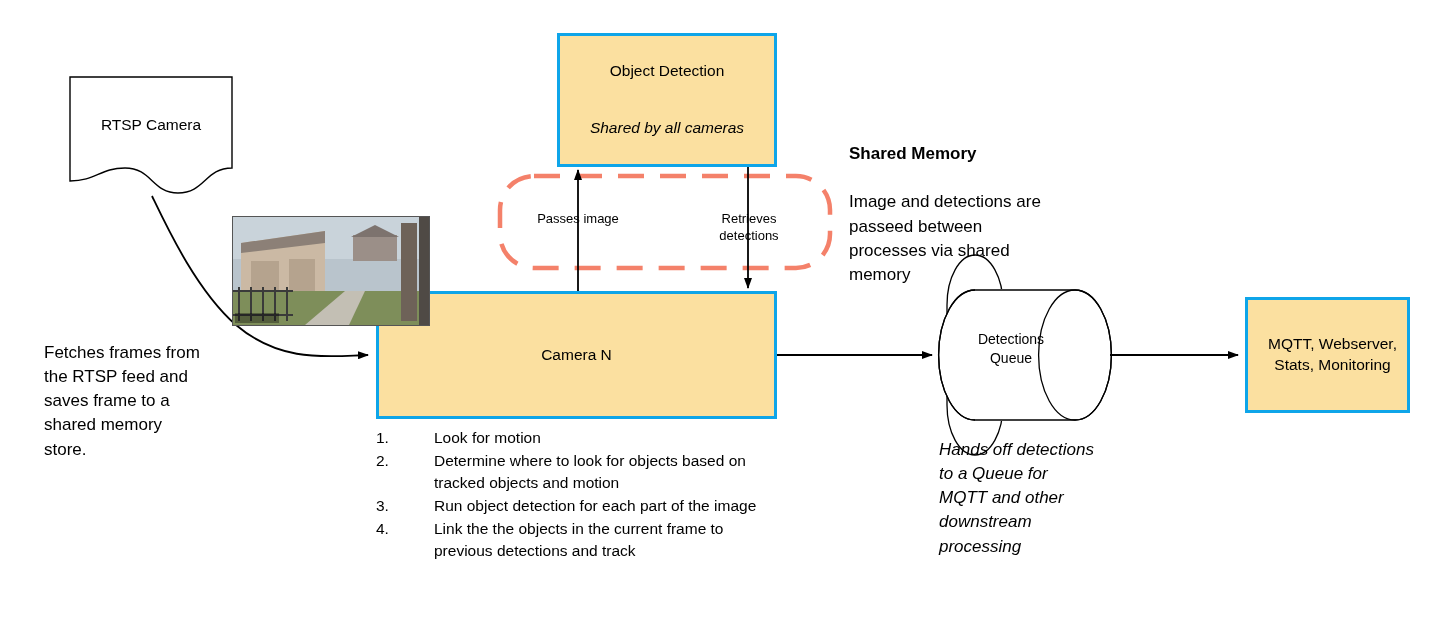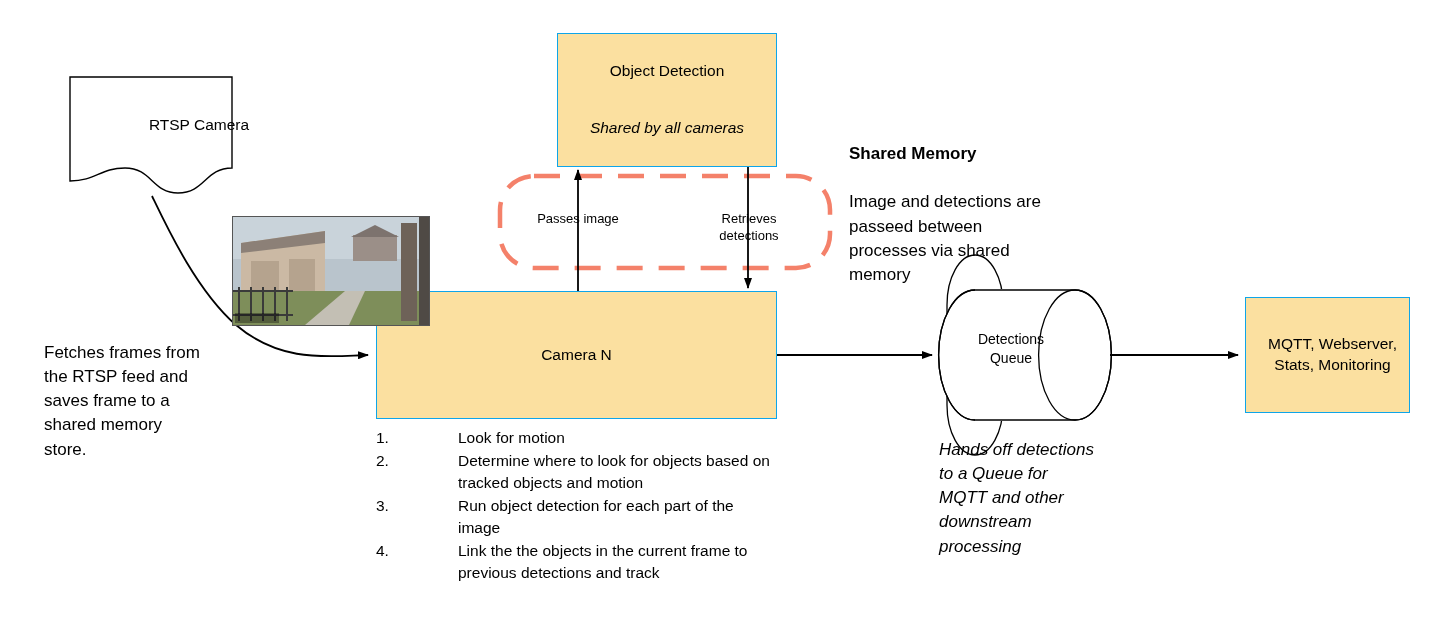--- a/index.html
+++ b/index.html
@@ -26,21 +26,21 @@
     width: 1448px;
     height: 625px;
     pointer-events: none;
   }
   .node {
     position: absolute;
     box-sizing: border-box;
   }
   .boxnode {
     background: #fbe0a0;
-    border: 1px solid #0ea5e9;
+    border: 3px solid #0ea5e9;
     display: flex;
     flex-direction: column;
     align-items: center;
     justify-content: center;
     text-align: center;
     font-size: 15.5px;
     line-height: 1.35;
   }
   .boxnode .sub {
     font-style: italic;
@@ -52,21 +52,20 @@
     line-height: 1.42;
     white-space: pre-line;
   }
   .bold-title {
     font-weight: bold;
   }
   .doc-label {
     position: absolute;
     font-size: 15.5px;
     text-align: center;
-    padding-left: 48px;
   }
   .cyl-label {
     position: absolute;
     text-align: center;
     font-size: 14px;
     line-height: 1.35;
   }
   .edge-label {
     position: absolute;
     font-size: 13px;
@@ -84,21 +83,20 @@
   ol.steps li {
     display: flex;
     margin-bottom: 1px;
   }
   ol.steps li .num {
     width: 58px;
     flex: none;
   }
   ol.steps li .txt {
     flex: 1;
-    margin-left: 24px;
   }
   
   .thumb {
     position: absolute;
     border: 1px solid #555;
     overflow: hidden;
   }
 </style>
 </head>
 <body>

